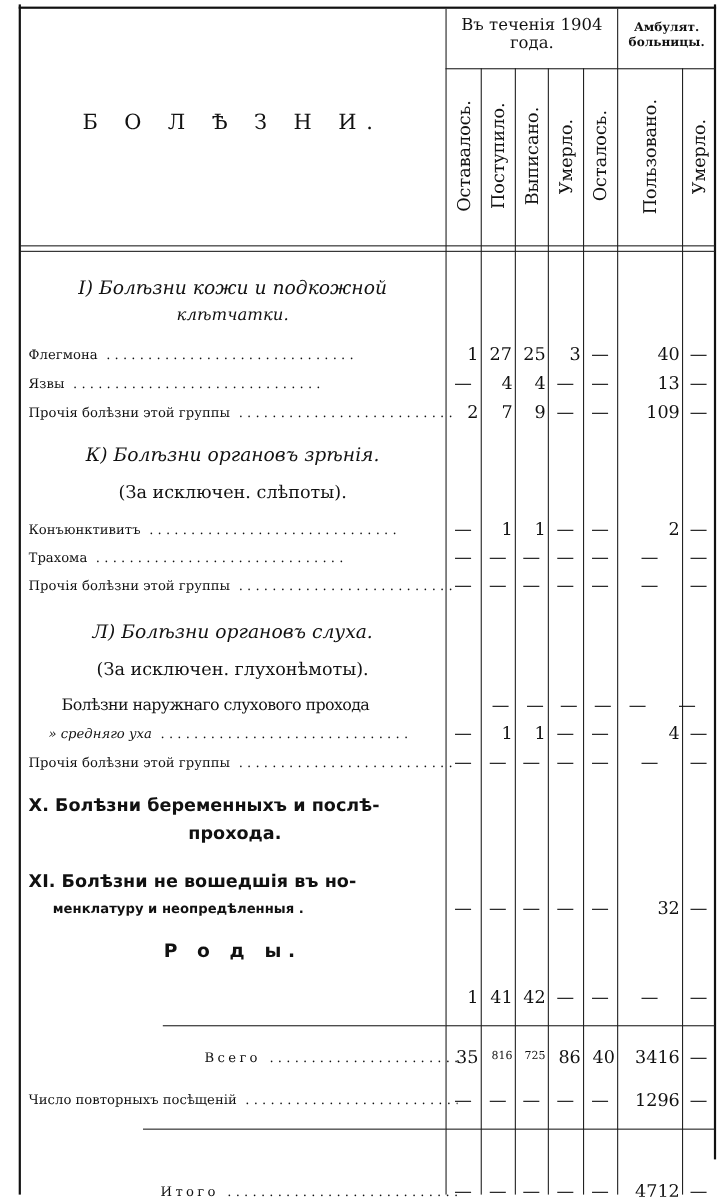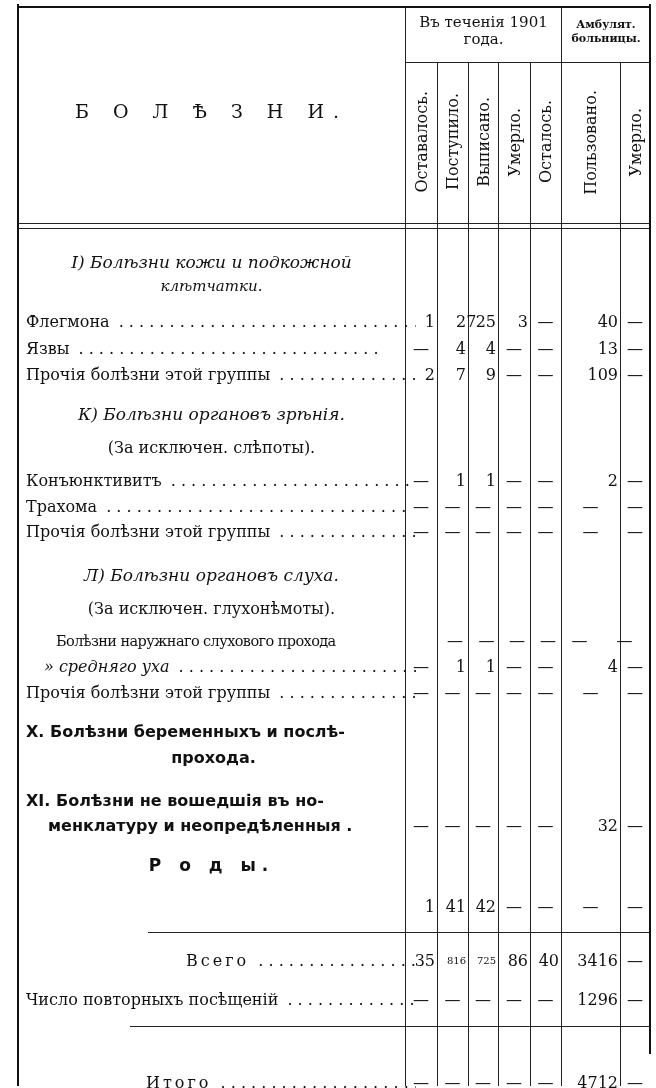--- a/index.html
+++ b/index.html
@@ -11,21 +11,21 @@
   .frame-top { position:absolute; left:17px; top:6px; width:634px; height:2px; background:#111; }
   .vline { position:absolute; top:8px; width:1px; background:#222; }
   .hline { position:absolute; height:1px; background:#222; }
   .dbl { position:absolute; left:18px; width:632px; height:4px; border-top:1px solid #222; border-bottom:1px solid #222; top:223px; }
   .hdr-title { position:absolute; left:18px; top:100px; width:387px; text-align:center; font-size:19px; letter-spacing:9px; }
   .hdr-group { position:absolute; text-align:center; font-size:15px; line-height:17px; }
   .hdr-group.small { font-size:11px; line-height:14px; font-weight:bold; }
   .vhdr { position:absolute; top:62px; height:160px; display:flex; align-items:center; justify-content:center; }
   .vhdr span { writing-mode:vertical-rl; transform:rotate(180deg); font-size:16px; white-space:nowrap; }
   .row { position:absolute; left:18px; width:632px; height:22px; }
-  .label { position:absolute; left:8px; top:0; width:390px; font-size:16px; line-height:22px; white-space:nowrap; overflow:hidden; }
+  .label { position:absolute; left:8px; top:0; width:390px; font-size:12px; line-height:22px; white-space:nowrap; overflow:hidden; }
   .label.dots::after { content:" . . . . . . . . . . . . . . . . . . . . . . . . . . . . . ."; }
   .label .txt { background:#fff; padding-right:4px; }
   .cell { position:absolute; top:0; height:22px; line-height:22px; text-align:right; font-size:16px; padding-right:2px; box-sizing:border-box; }
   .cell.small { font-size:10px; }
   .section { position:absolute; left:18px; width:387px; text-align:center; font-style:italic; font-size:17px; line-height:24px; }
   .section.sub { font-style:normal; font-size:16px; }
   .bold-sec { position:absolute; left:26px; width:375px; font-family:"DejaVu Sans","Liberation Sans",sans-serif; font-weight:bold; font-size:16px; line-height:24px; }
   .rody { position:absolute; left:18px; width:387px; text-align:center; font-family:"DejaVu Sans","Liberation Sans",sans-serif; font-weight:bold; font-size:17px; letter-spacing:6px; }
 </style>
 </head>
@@ -40,21 +40,21 @@
   <div class="vline" style="left:437px;top:62px;height:1024px;"></div>
   <div class="vline" style="left:468px;top:62px;height:1024px;"></div>
   <div class="vline" style="left:498px;top:62px;height:1024px;"></div>
   <div class="vline" style="left:530px;top:62px;height:1024px;"></div>
   <div class="vline" style="left:561px;height:1078px;"></div>
   <div class="vline" style="left:620px;top:62px;height:1024px;"></div>
   <div class="hline" style="left:405px;top:62px;width:245px;"></div>
   <div class="dbl"></div>
 
   <div class="hdr-title">Б О Л Ѣ З Н И.</div>
-  <div class="hdr-group" style="left:406px;top:14px;width:155px;">Въ теченія 1901 года.</div>
+  <div class="hdr-group" style="left:406px;top:14px;width:155px;">Въ теченія 1904 года.</div>
   <div class="hdr-group small" style="left:562px;top:18px;width:88px;">Амбулят. больницы.</div>
 
   <div class="vhdr" style="left:405px;width:32px;">
       <span>Оставалось.</span>
     </div>
   <div class="vhdr" style="left:437px;width:31px;">
       <span>Поступило.</span>
     </div>
   <div class="vhdr" style="left:468px;width:30px;">
       <span>Выписано.</span>
@@ -83,21 +83,21 @@
 
   <div class="bold-sec" style="top:720px;">X. Болѣзни беременныхъ и послѣ-</div>
   <div class="bold-sec" style="top:746px;text-align:center;">прохода.</div>
   <div class="bold-sec" style="top:789px;">XI. Болѣзни не вошедшія въ но-</div>
   <div class="rody" style="top:855px;">Р о д ы.</div>
 
   <div id="rows">
       <div class="row" style="top: 311px;">
         <div class="label dots"><span class="txt">Флегмона</span></div>
         <div class="cell" style="left: 387px; width: 32px;">1</div>
-        <div class="cell" style="left: 419px; width: 31px; padding-left: 19px;">27</div>
+        <div class="cell" style="left: 408px; width: 31px; padding-left: 19px;">27</div>
         <div class="cell" style="left: 450px; width: 30px;">25</div>
         <div class="cell" style="left: 480px; width: 32px;">3</div>
         <div class="cell" style="left: 512px; width: 31px; text-align: center; padding-right: 0px;">—</div>
         <div class="cell" style="left: 543px; width: 59px;">40</div>
         <div class="cell" style="left: 602px; width: 30px; text-align: center; padding-right: 0px;">—</div>
       </div>
       <div class="row" style="top: 338px;">
         <div class="label dots"><span class="txt">Язвы</span></div>
         <div class="cell" style="left: 387px; width: 32px; text-align: center; padding-right: 0px;">—</div>
         <div class="cell" style="left: 419px; width: 31px;">4</div>

